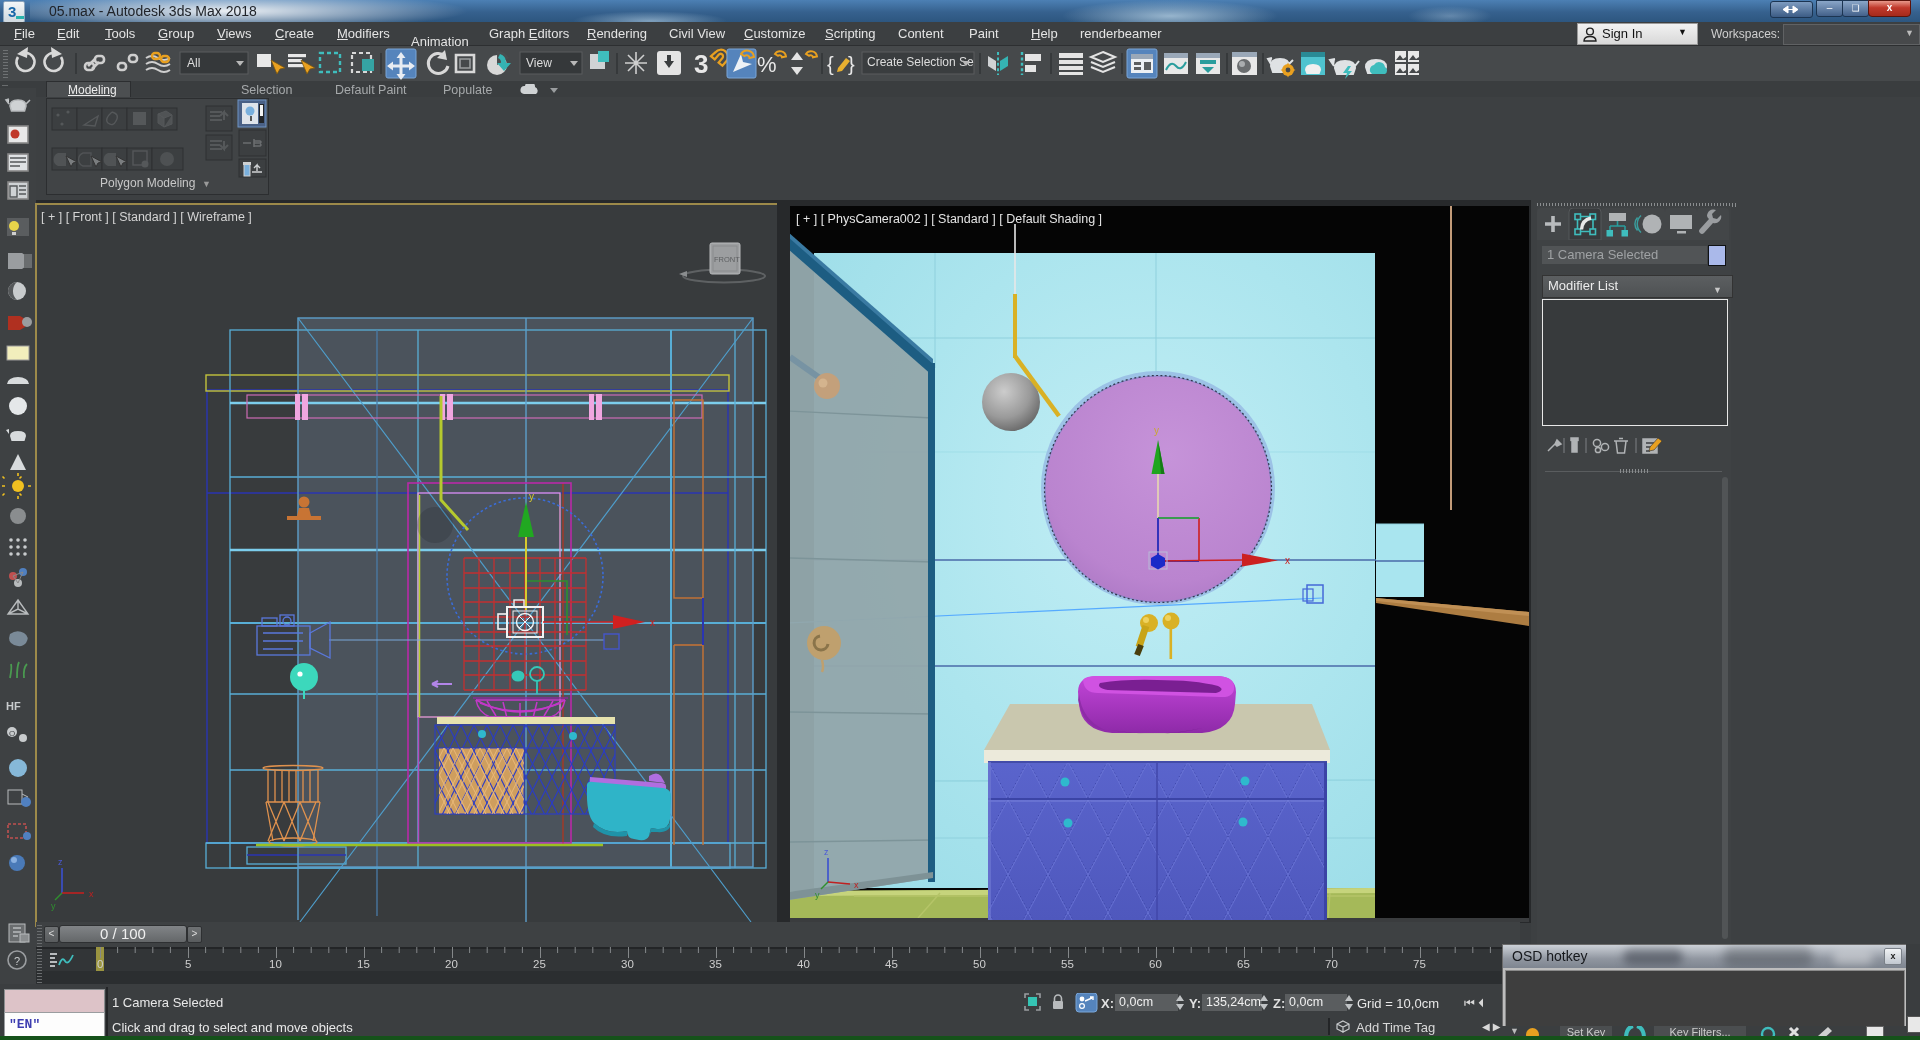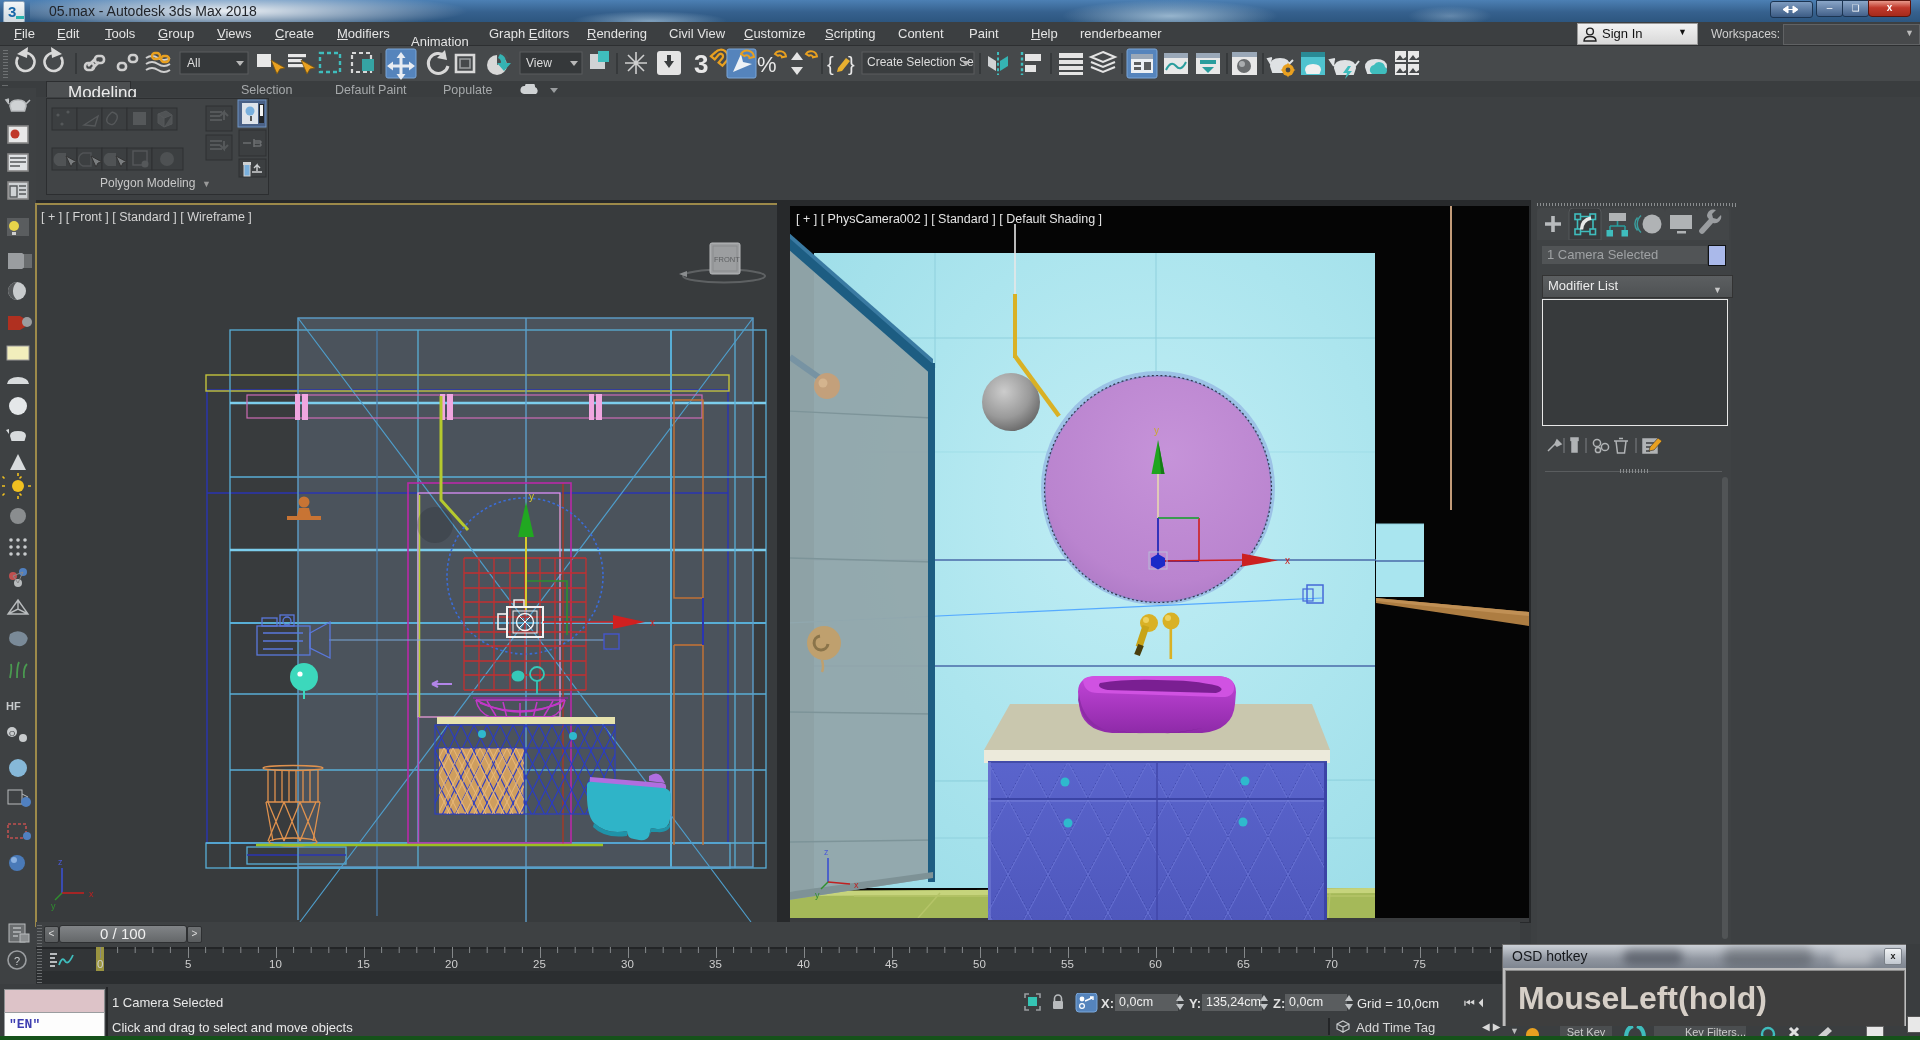--- a/index.html
+++ b/index.html
@@ -211,21 +211,21 @@
   <g fill="#46494b">
       <path d="M1396 14 l4 -5 l3 4 l3 -2 v3 h-10 z"></path>
       <path d="M1409 14 l4 -5 l3 4 l3 -2 v3 h-10 z"></path>
       <path d="M1396 27 l4 -5 l3 4 l3 -2 v3 h-10 z"></path>
       <path d="M1409 27 l4 -5 l3 4 l3 -2 v3 h-10 z"></path>
     </g>
 </svg>
 
 <div class="abs" style="left:0;top:81px;width:1920px;height:16px;background:#3a3d3f;"></div>
 <div class="abs" style="left:46px;top:81px;width:83px;height:16px;background:#4c4f51;border:1px solid #2c2e30;border-bottom:none;"></div>
-<div class="txt" style="left:68px;top:83px;font-size:17px;color:#ececec;text-decoration:underline;">Modeling</div>
+<div class="txt" style="left:68px;top:83px;font-size:12px;color:#ececec;text-decoration:underline;">Modeling</div>
 <div class="txt" style="left:148px;top:83px;font-size:12.5px;color:#a6a9ab;margin-top:20px;">Freeform</div>
 <div class="txt" style="left:241px;top:83px;font-size:12.5px;color:#a6a9ab;">Selection</div>
 <div class="txt" style="left:335px;top:83px;font-size:12.5px;color:#a6a9ab;">Default Paint</div>
 <div class="txt" style="left:443px;top:83px;font-size:12.5px;color:#a6a9ab;">Populate</div>
 <svg class="abs" style="left:520px;top:84px;" width="40" height="12" viewBox="0 0 40 12">
     <path d="M4 10 a4 4 0 0 1 1 -8 a5 5 0 0 1 10 1 a4 4 0 0 1 1 7 z" fill="#cfd2d4"></path>
     <path d="M30 4 l8 0 l-4 5 z" fill="#9a9d9f"></path>
   </svg>
 <div class="abs" style="left:0;top:97px;width:1920px;height:103px;background:#3d4042;border-bottom:1px solid #2c2e30;"></div>
 
@@ -881,32 +881,31 @@
 <div class="abs" style="left:1502px;top:944px;width:404px;height:82px;border:1px solid #6a6a6a;">
   <div class="abs" style="left:0;top:0;width:404px;height:23px;background:linear-gradient(180deg,#ccd1d8,#9096a0 60%,#7e8590);overflow:hidden;">
     <div class="abs" style="left:120px;top:4px;width:60px;height:16px;border-radius:8px;background:rgba(40,45,55,0.45);filter:blur(4px);"></div>
     <div class="abs" style="left:220px;top:2px;width:90px;height:20px;border-radius:9px;background:rgba(50,55,60,0.35);filter:blur(5px);"></div>
     <div class="abs" style="left:330px;top:6px;width:40px;height:14px;border-radius:7px;background:rgba(255,255,255,0.35);filter:blur(4px);"></div>
     <span class="txt" style="left:9px;top:3px;font-size:14px;color:#16181c;">OSD hotkey</span>
     <div class="abs" style="left:381px;top:3px;width:16px;height:15px;background:linear-gradient(180deg,#f0f2f4,#c2c8d0);border:1px solid #7a8088;border-radius:2px;font-size:9px;font-weight:bold;color:#222;text-align:center;line-height:14px;">x</div>
   </div>
   <div class="abs" style="left:0;top:23px;width:400px;height:58px;background:#3e3e3e;border:2px solid #bdbdbd;">
     <div class="abs" style="left:0;top:0;width:398px;height:56px;border:1px solid #8a8a8a;"></div>
-    <span class="txt" style="left:13px;top:10px;font-size:32px;font-weight:bold;color:#d6cfc7;">MouseLeft(hold)</span>
   </div>
 </div>
 
 <div class="abs" style="left:1502px;top:1026px;width:404px;height:10px;background:#3b3e40;overflow:hidden;">
   <span class="txt" style="left:8px;top:0px;font-size:9px;color:#bbb;">▼</span>
   <div class="abs" style="left:24px;top:2px;width:13px;height:13px;border-radius:7px;background:#e8a020;"></div>
   <div class="abs" style="left:58px;top:0px;width:52px;height:26px;background:#4b4e50;color:#ccc;font-size:11px;text-align:center;">Set Key</div>
   <svg class="abs" style="left:118px;top:0px;" width="30" height="12" viewBox="0 0 30 12">
       <path d="M6 12 Q6 2 13 0 M24 12 Q24 2 17 0" stroke="#3fbdbd" stroke-width="4" fill="none"></path>
     </svg>
-  <div class="abs" style="left:152px;top:0px;width:92px;height:14px;background:#4b4e50;color:#ccc;font-size:11px;text-align:right;">Key Filters...</div>
+  <div class="abs" style="left:152px;top:0px;width:92px;height:14px;background:#4b4e50;color:#ccc;font-size:11px;text-align:center;">Key Filters...</div>
   <svg class="abs" style="left:258px;top:0px;" width="80" height="12" viewBox="0 0 80 12">
       <circle cx="8" cy="8" r="6" fill="none" stroke="#3fbdbd" stroke-width="2.4"></circle>
       <path d="M30 2 l8 8 m-8 0 l8 -8" stroke="#e0e0e0" stroke-width="3"></path>
       <path d="M58 10 l10 -9 l4 4 l-10 9 z" fill="#d0d0d0"></path>
     </svg>
   <div class="abs" style="left:364px;top:0px;width:16px;height:14px;background:#e8e8e8;border:1px solid #666;"></div>
 </div>
 
 <div class="abs" style="left:0;top:1036px;width:1920px;height:4px;background:#15521a;"></div>
 <div class="abs" style="left:1906px;top:944px;width:14px;height:92px;background:#3a3d3f;"></div>

